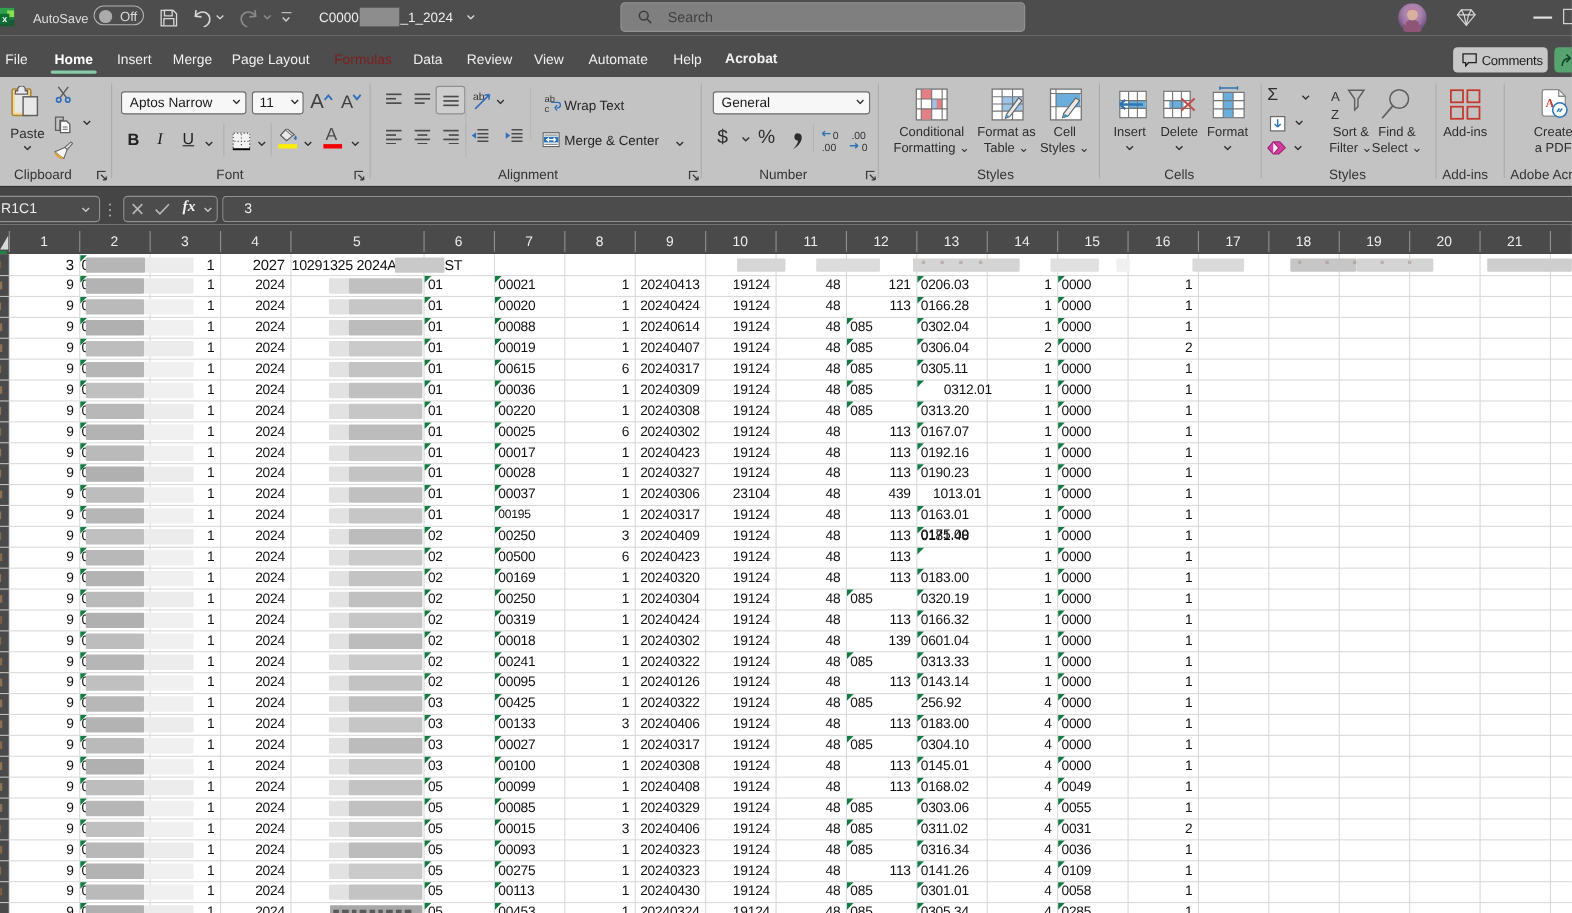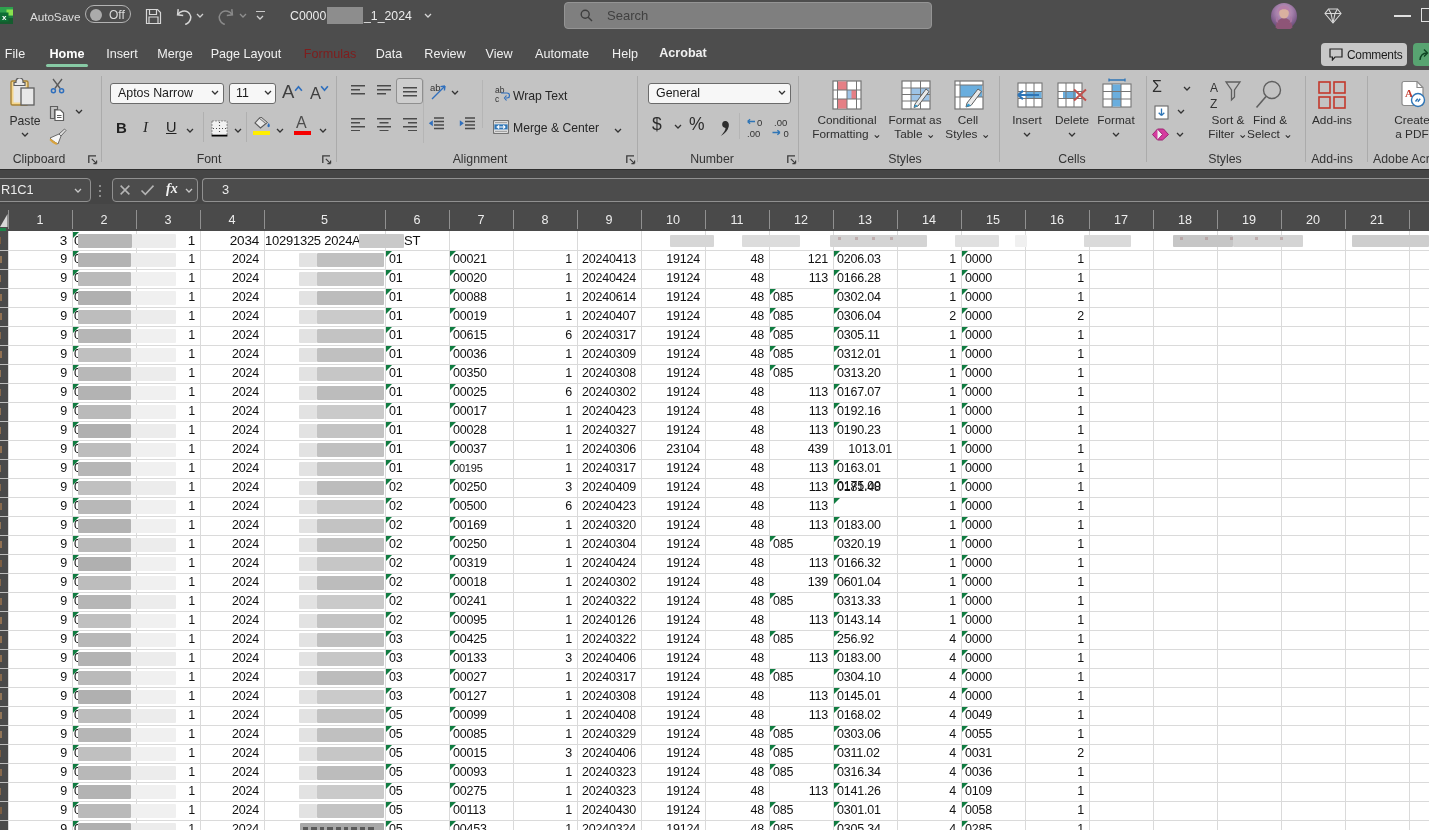--- a/index.html
+++ b/index.html
@@ -602,21 +602,21 @@
 <div class="a" style="left:0;top:750px;width:1px;height:7px;background:#97683f;opacity:0.65"></div>
 <div class="a" style="left:0;top:769px;width:1.5px;height:7px;background:#a87a4e;opacity:0.65"></div>
 <div class="a" style="left:0;top:788px;width:1px;height:7px;background:#a87a4e;opacity:0.65"></div>
 <div class="a" style="left:0;top:807px;width:1.5px;height:7px;background:#97683f;opacity:0.65"></div>
 <div class="a ct" style="left:67px;top:231px;transform:translateX(-100%);font-size:13.5px">3</div>
 <div class="a tri" style="left:72.5px;top:231.5px"></div>
 <div class="a ct" style="left:74px;top:231px;font-size:13.5px">0</div>
 <div class="a" style="left:78px;top:234px;width:54px;height:14px;background:#b6b6b6;border-radius:1px;opacity:1.0"></div>
 <div class="a" style="left:132px;top:234px;width:44px;height:14px;background:#ececec;border-radius:1px;opacity:1.0"></div>
 <div class="a ct" style="left:195px;top:231px;transform:translateX(-100%);font-size:13.5px">1</div>
-<div class="a ct" style="left:259px;top:231px;transform:translateX(-100%);font-size:13.5px">2034</div>
+<div class="a ct" style="left:259px;top:231px;transform:translateX(-100%);font-size:13.5px">2027</div>
 <div class="a ct" style="left:265px;top:231px;font-size:13px;letter-spacing:-0.25px">10291325 2024A</div>
 <div class="a" style="left:359px;top:234px;width:45px;height:14px;background:#c9c9c9;border-radius:1px;opacity:1.0"></div>
 <div class="a ct" style="left:404px;top:231px;font-size:13px">ST</div>
 <div class="a" style="left:670px;top:234.5px;width:44px;height:12.5px;background:#d6d6d6;border-radius:1px;opacity:1"></div>
 <div class="a" style="left:742px;top:234.5px;width:58px;height:12.5px;background:#dcdcdc;border-radius:1px;opacity:1"></div>
 <div class="a" style="left:830px;top:234.5px;width:97px;height:12.5px;background:#d4d4d4;border-radius:1px;opacity:1"></div>
 <div class="a" style="left:955px;top:234.5px;width:44px;height:12.5px;background:#e0e0e0;border-radius:1px;opacity:1"></div>
 <div class="a" style="left:1015px;top:234.5px;width:12px;height:12.5px;background:#f0f0f0;border-radius:1px;opacity:1"></div>
 <div class="a" style="left:1084px;top:234.5px;width:47px;height:12.5px;background:#dadada;border-radius:1px;opacity:1"></div>
 <div class="a" style="left:1173px;top:234.5px;width:60px;height:12.5px;background:#c6c6c6;border-radius:1px;opacity:1"></div>
@@ -767,38 +767,38 @@
 <div class="a ct" style="left:389px;top:345px;font-size:12.5px">01</div>
 <div class="a tri" style="left:449.5px;top:345.5px"></div>
 <div class="a ct" style="left:453px;top:345px;font-size:12.5px">00036</div>
 <div class="a ct" style="left:572px;top:345px;transform:translateX(-100%);font-size:12.5px">1</div>
 <div class="a ct" style="left:636px;top:345px;transform:translateX(-100%);font-size:12.5px">20240309</div>
 <div class="a ct" style="left:700px;top:345px;transform:translateX(-100%);font-size:12.5px">19124</div>
 <div class="a ct" style="left:764px;top:345px;transform:translateX(-100%);font-size:12.5px">48</div>
 <div class="a tri" style="left:769.5px;top:345.5px"></div>
 <div class="a ct" style="left:773px;top:345px;font-size:12.5px">085</div>
 <div class="a tri" style="left:833.5px;top:345.5px"></div>
-<div class="a ct" style="left:837px;top:345px;font-size:12.5px">0312.01</div>
+<div class="a ct" style="left:858px;top:345px;font-size:12.5px">0312.01</div>
 <div class="a ct" style="left:956px;top:345px;transform:translateX(-100%);font-size:12.5px">1</div>
 <div class="a tri" style="left:961.5px;top:345.5px"></div>
 <div class="a ct" style="left:965px;top:345px;font-size:12.5px">0000</div>
 <div class="a ct" style="left:1084px;top:345px;transform:translateX(-100%);font-size:12.5px">1</div>
 <div class="a ct" style="left:67px;top:364px;transform:translateX(-100%);font-size:12.5px">9</div>
 <div class="a tri" style="left:72.5px;top:364.5px"></div>
 <div class="a ct" style="left:74px;top:364px;font-size:12.5px">0</div>
 <div class="a" style="left:78px;top:366.5px;width:53px;height:14px;background:#b8b8b8;border-radius:1px;opacity:1.0"></div>
 <div class="a" style="left:131px;top:366.5px;width:45px;height:14px;background:#ececec;border-radius:1px;opacity:1.0"></div>
 <div class="a ct" style="left:195px;top:364px;transform:translateX(-100%);font-size:12.5px">1</div>
 <div class="a ct" style="left:259px;top:364px;transform:translateX(-100%);font-size:12.5px">2024</div>
 <div class="a" style="left:299px;top:366.5px;width:18px;height:14px;background:#e2e2e2;border-radius:1px;opacity:1.0"></div>
 <div class="a" style="left:317px;top:366.5px;width:67px;height:14px;background:#c6c6c6;border-radius:1px;opacity:1.0"></div>
 <div class="a tri" style="left:385.5px;top:364.5px"></div>
 <div class="a ct" style="left:389px;top:364px;font-size:12.5px">01</div>
 <div class="a tri" style="left:449.5px;top:364.5px"></div>
-<div class="a ct" style="left:453px;top:364px;font-size:12.5px">00350</div>
+<div class="a ct" style="left:453px;top:364px;font-size:12.5px">00220</div>
 <div class="a ct" style="left:572px;top:364px;transform:translateX(-100%);font-size:12.5px">1</div>
 <div class="a ct" style="left:636px;top:364px;transform:translateX(-100%);font-size:12.5px">20240308</div>
 <div class="a ct" style="left:700px;top:364px;transform:translateX(-100%);font-size:12.5px">19124</div>
 <div class="a ct" style="left:764px;top:364px;transform:translateX(-100%);font-size:12.5px">48</div>
 <div class="a tri" style="left:769.5px;top:364.5px"></div>
 <div class="a ct" style="left:773px;top:364px;font-size:12.5px">085</div>
 <div class="a tri" style="left:833.5px;top:364.5px"></div>
 <div class="a ct" style="left:837px;top:364px;font-size:12.5px">0313.20</div>
 <div class="a ct" style="left:956px;top:364px;transform:translateX(-100%);font-size:12.5px">1</div>
 <div class="a tri" style="left:961.5px;top:364.5px"></div>
@@ -1196,21 +1196,21 @@
 <div class="a ct" style="left:74px;top:687px;font-size:12.5px">0</div>
 <div class="a" style="left:78px;top:689.5px;width:53px;height:14px;background:#b0b0b0;border-radius:1px;opacity:1.0"></div>
 <div class="a" style="left:131px;top:689.5px;width:45px;height:14px;background:#f0f0f0;border-radius:1px;opacity:1.0"></div>
 <div class="a ct" style="left:195px;top:687px;transform:translateX(-100%);font-size:12.5px">1</div>
 <div class="a ct" style="left:259px;top:687px;transform:translateX(-100%);font-size:12.5px">2024</div>
 <div class="a" style="left:299px;top:689.5px;width:18px;height:14px;background:#e2e2e2;border-radius:1px;opacity:1.0"></div>
 <div class="a" style="left:317px;top:689.5px;width:67px;height:14px;background:#cacaca;border-radius:1px;opacity:1.0"></div>
 <div class="a tri" style="left:385.5px;top:687.5px"></div>
 <div class="a ct" style="left:389px;top:687px;font-size:12.5px">03</div>
 <div class="a tri" style="left:449.5px;top:687.5px"></div>
-<div class="a ct" style="left:453px;top:687px;font-size:12.5px">00127</div>
+<div class="a ct" style="left:453px;top:687px;font-size:12.5px">00100</div>
 <div class="a ct" style="left:572px;top:687px;transform:translateX(-100%);font-size:12.5px">1</div>
 <div class="a ct" style="left:636px;top:687px;transform:translateX(-100%);font-size:12.5px">20240308</div>
 <div class="a ct" style="left:700px;top:687px;transform:translateX(-100%);font-size:12.5px">19124</div>
 <div class="a ct" style="left:764px;top:687px;transform:translateX(-100%);font-size:12.5px">48</div>
 <div class="a ct" style="left:828px;top:687px;transform:translateX(-100%);font-size:12.5px">113</div>
 <div class="a tri" style="left:833.5px;top:687.5px"></div>
 <div class="a ct" style="left:837px;top:687px;font-size:12.5px">0145.01</div>
 <div class="a ct" style="left:956px;top:687px;transform:translateX(-100%);font-size:12.5px">4</div>
 <div class="a tri" style="left:961.5px;top:687.5px"></div>
 <div class="a ct" style="left:965px;top:687px;font-size:12.5px">0000</div>

